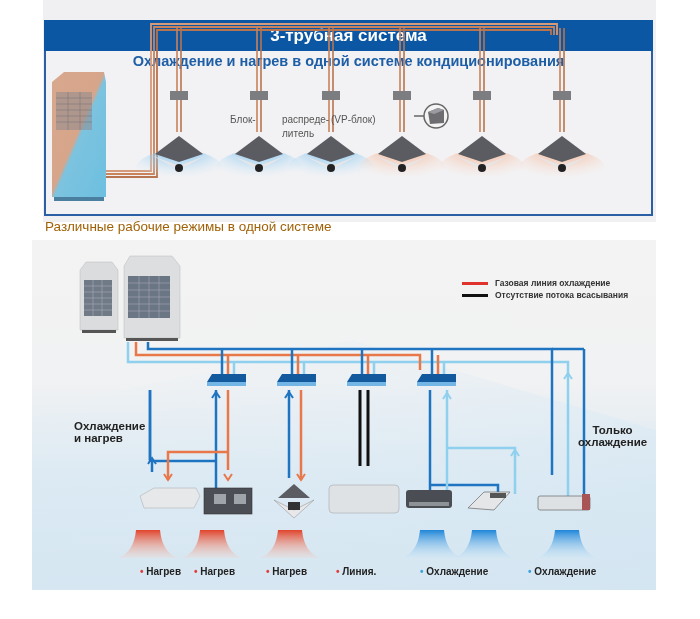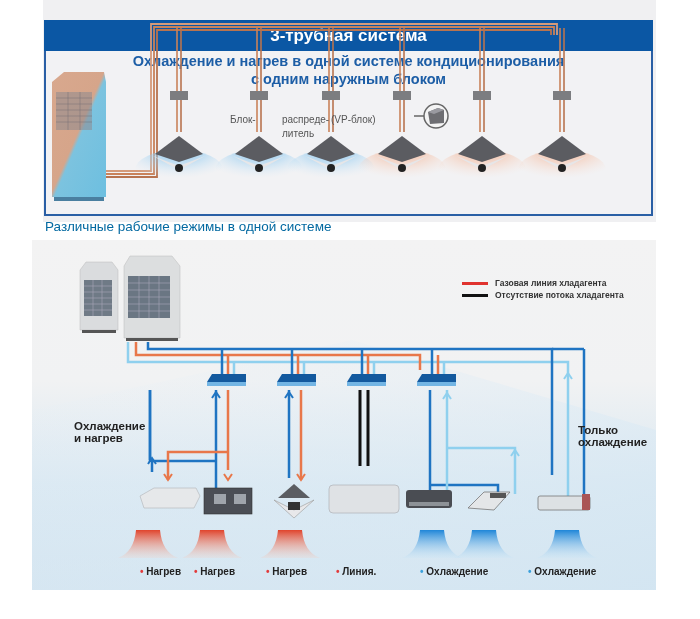--- a/index.html
+++ b/index.html
@@ -7,48 +7,47 @@
   .abs { position: absolute; }
 
   
   #top-bg { left: 43px; top: 0; width: 613px; height: 222px; background: #f0f0f2; }
   #top-frame { left: 44px; top: 20px; width: 609px; height: 196px; border: 2px solid #2a5fa5; box-sizing: border-box; background: #f2f2f4; }
   #top-header { left: 44px; top: 20px; width: 609px; height: 31px; background: #0b57a4; color: #ffffff; font-size: 17px; font-weight: bold; text-align: center; line-height: 31px; }
   #top-subtitle { left: 46px; top: 52px; width: 605px; text-align: center; color: #1d5ea6; font-size: 14.5px; font-weight: bold; line-height: 18px; }
   #top-svg { left: 44px; top: 20px; }
   .bv-label { font-size: 10px; color: #555; }
 
-  #modes-caption { left: 45px; top: 219px; font-size: 13.5px; color: #0369a1; }
+  #modes-caption { left: 45px; top: 219px; font-size: 13.5px; color: #a16207; }
 
   
   #bottom-bg { left: 32px; top: 240px; width: 624px; height: 350px; background: linear-gradient(#f3f3f3 0%, #f1f2f3 40%, #d9e8f2 70%, #cfe2ef 100%); }
   #bottom-svg { left: 32px; top: 240px; }
 
   .legend-row { display: flex; align-items: center; height: 12px; }
   .legend-line { width: 26px; height: 3px; margin-right: 7px; }
   .legend-text { font-size: 8.5px; color: #333; font-weight: bold; }
   #legend { left: 462px; top: 277px; }
 
   .side-label { font-size: 11.5px; font-weight: bold; color: #222; line-height: 12px; }
   #label-cool-heat { left: 74px; top: 420px; }
-  #label-cool-only { left: 578px; top: 424px; }
+  #label-cool-only { left: 578px; top: 424px; text-align: center; }
 
   .mode { font-size: 10px; font-weight: bold; color: #222; }
   .dot-red { color: #e23a3a; }
   .dot-blue { color: #3aa0dc; }
 </style>
 </head>
 <body>
 
 <div id="top-bg" class="abs"></div>
 <div id="top-frame" class="abs"></div>
 <div id="top-header" class="abs">3-трубная система</div>
 <div id="top-subtitle" class="abs">
   <div>Охлаждение и нагрев в одной системе кондиционирования</div>
-  <div>с одним наружным блоком</div>
 </div>
 
 <svg id="top-svg" class="abs" width="609" height="196">
   <defs>
     <radialGradient id="coolAir" cx="50%" cy="0%" r="70%">
       <stop offset="0%" stop-color="#5fb3ea" stop-opacity="0.9"></stop>
       <stop offset="100%" stop-color="#cfe8f8" stop-opacity="0"></stop>
     </radialGradient>
     <radialGradient id="heatAir" cx="50%" cy="0%" r="70%">
       <stop offset="0%" stop-color="#f1a27c" stop-opacity="0.9"></stop>
@@ -313,25 +312,25 @@
       <path d="M 246,290 L 270,290 Q 272,312 288,318 L 228,318 Q 244,312 246,290 Z" fill="url(#heatFlow)"></path>
       <path d="M 388,290 L 412,290 Q 414,312 430,318 L 370,318 Q 386,312 388,290 Z" fill="url(#coolFlow)"></path>
       <path d="M 440,290 L 464,290 Q 466,312 482,318 L 422,318 Q 438,312 440,290 Z" fill="url(#coolFlow)"></path>
       <path d="M 523,290 L 547,290 Q 549,312 565,318 L 505,318 Q 521,312 523,290 Z" fill="url(#coolFlow)"></path>
     </g>
 </svg>
 
 <div id="legend" class="abs">
   <div class="legend-row">
     <span class="legend-line" style="background:#e0332e"></span>
-    <span class="legend-text">Газовая линия хладагента</span>
+    <span class="legend-text">Газовая линия охлаждение</span>
   </div>
   <div class="legend-row">
     <span class="legend-line" style="background:#111111"></span>
-    <span class="legend-text">Отсутствие потока хладагента</span>
+    <span class="legend-text">Отсутствие потока всасывания</span>
   </div>
 </div>
 
 <div id="label-cool-heat" class="abs side-label">
   <div>Охлаждение</div>
   <div>и нагрев</div>
 </div>
 <div id="label-cool-only" class="abs side-label">
   <div>Только</div>
   <div>охлаждение</div>

